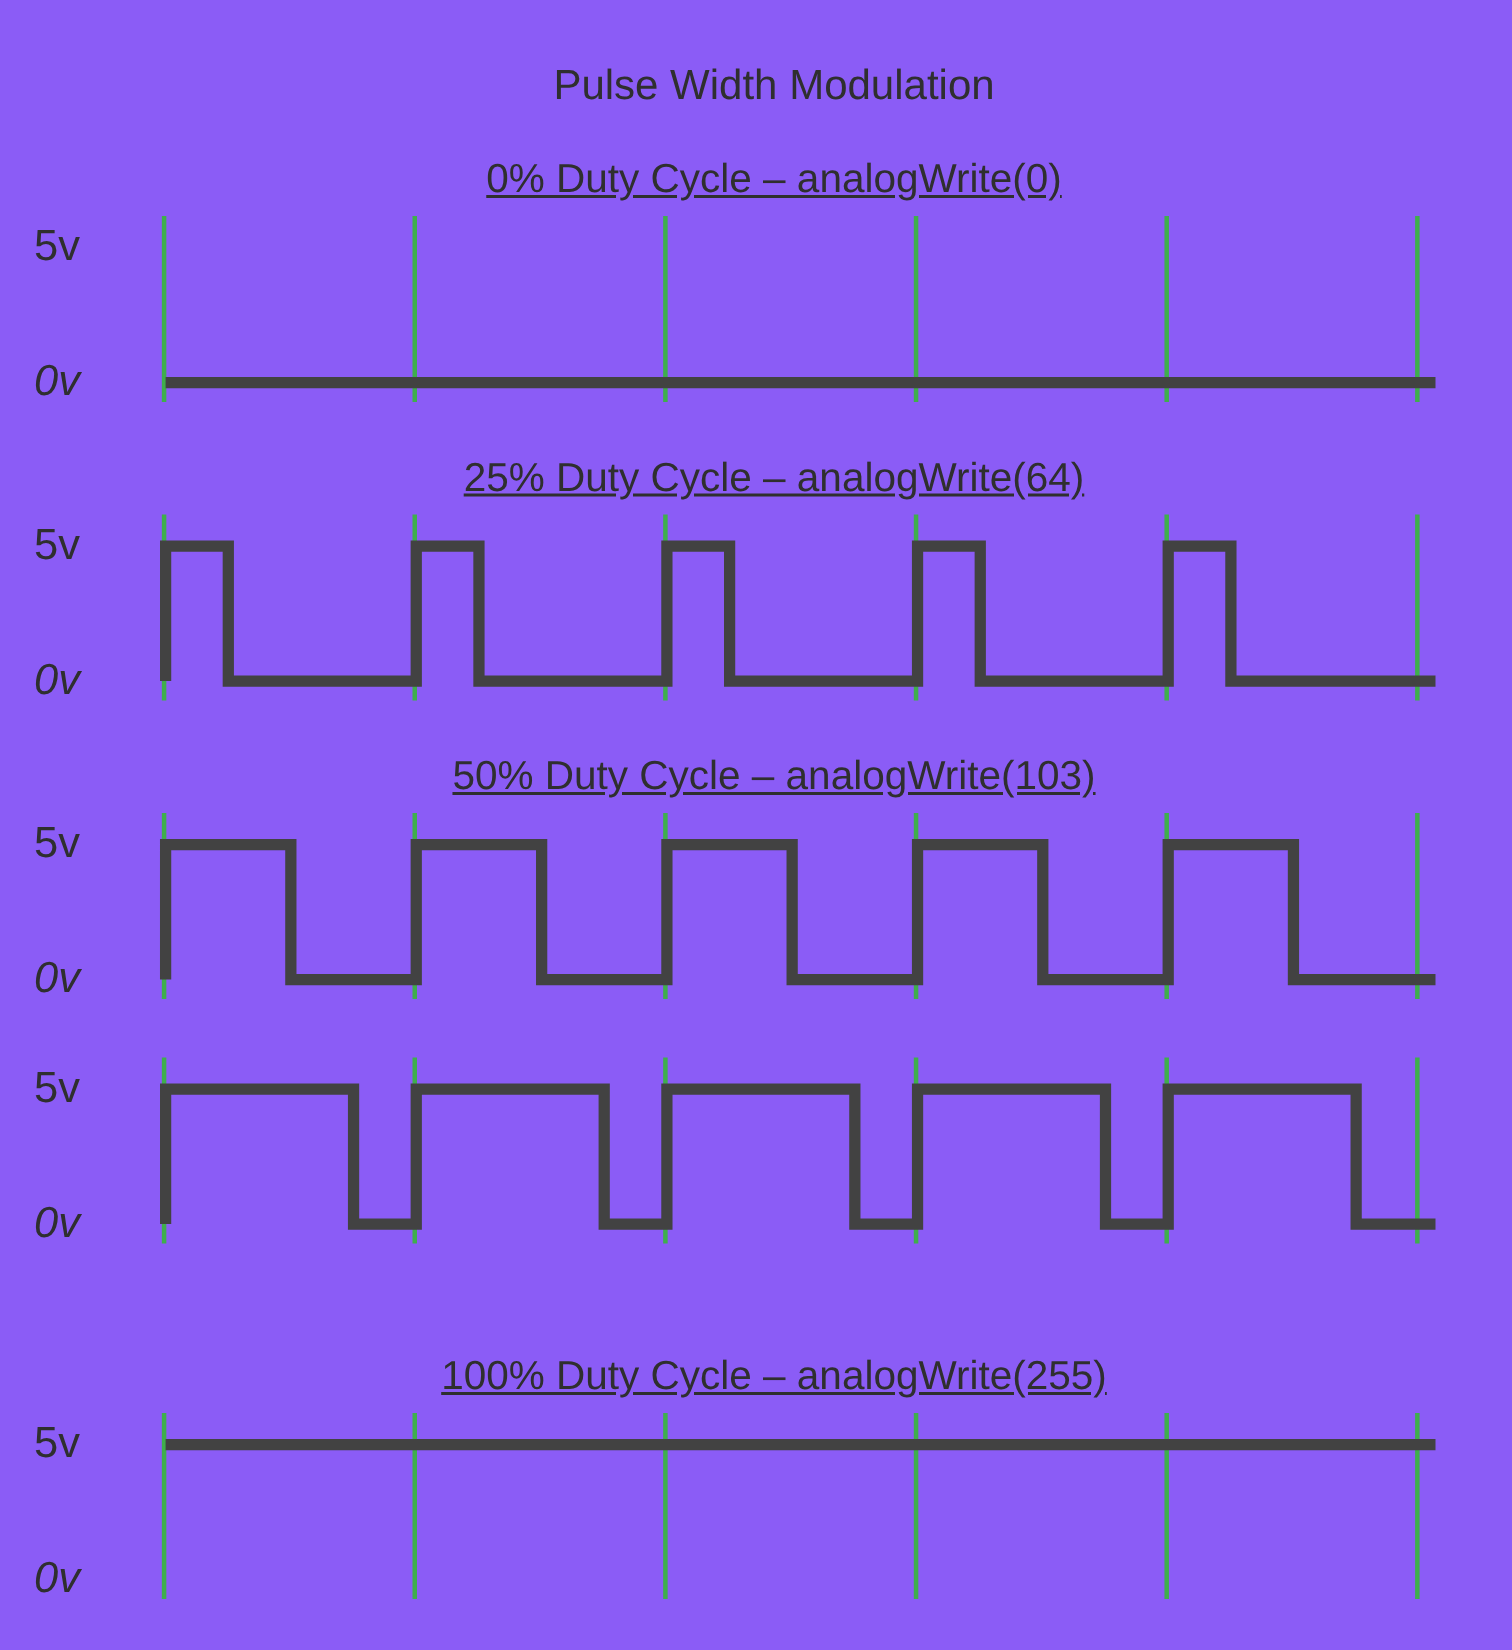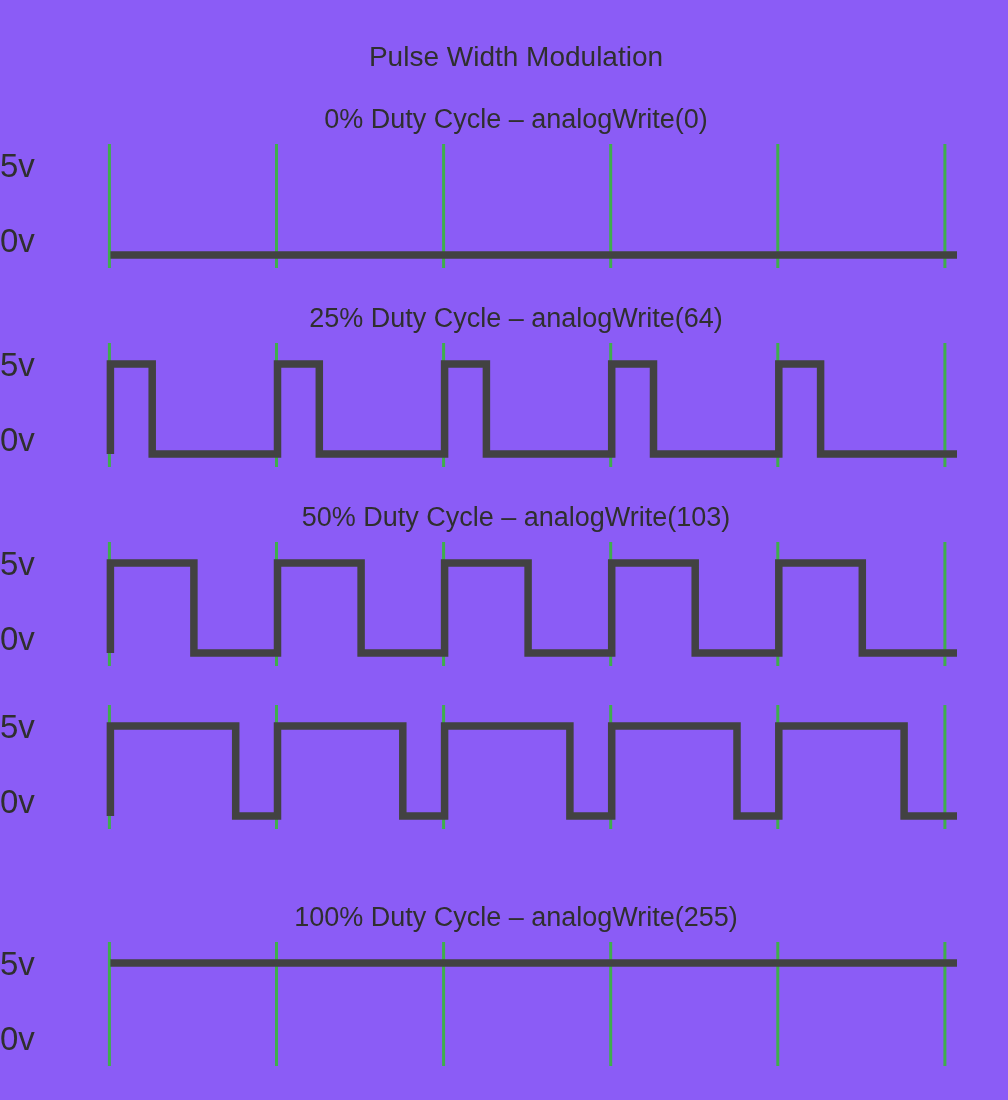--- a/index.html
+++ b/index.html
@@ -27,45 +27,46 @@
   .panel {
     height: 199px;
   }
   .panel-title {
     height: 36px;
     line-height: 30px;
     padding-left: 24px;
     text-align: center;
     font-size: 27px;
     color: #2f2f2f;
+    text-decoration: underline;
   }
   .plot {
     position: relative;
     height: 132px;
     margin-top: 2px;
   }
   .plot svg {
     position: absolute;
     left: 0;
     top: 0;
     display: block;
   }
   .axis-label {
     position: absolute;
     left: 0;
     width: 76px;
-    text-align: left;
-    font-size: 33px;
+    text-align: center;
+    font-size: 29px;
     color: #2f2f2f;
     transform: translateY(-50%);
     line-height: 1;
     z-index: 2;
   }
   .axis-label.high { top: 23px; }
-  .axis-label.low  { top: 98px; }
+  .axis-label.low  { top: 113px; font-style: italic; }
 </style>
 </head>
 <body>
 
 <div id="canvas">
 
   <div class="main-title">Pulse Width Modulation</div>
 
   <div class="panel">
     <div class="panel-title">0% Duty Cycle – analogWrite(0)</div>

